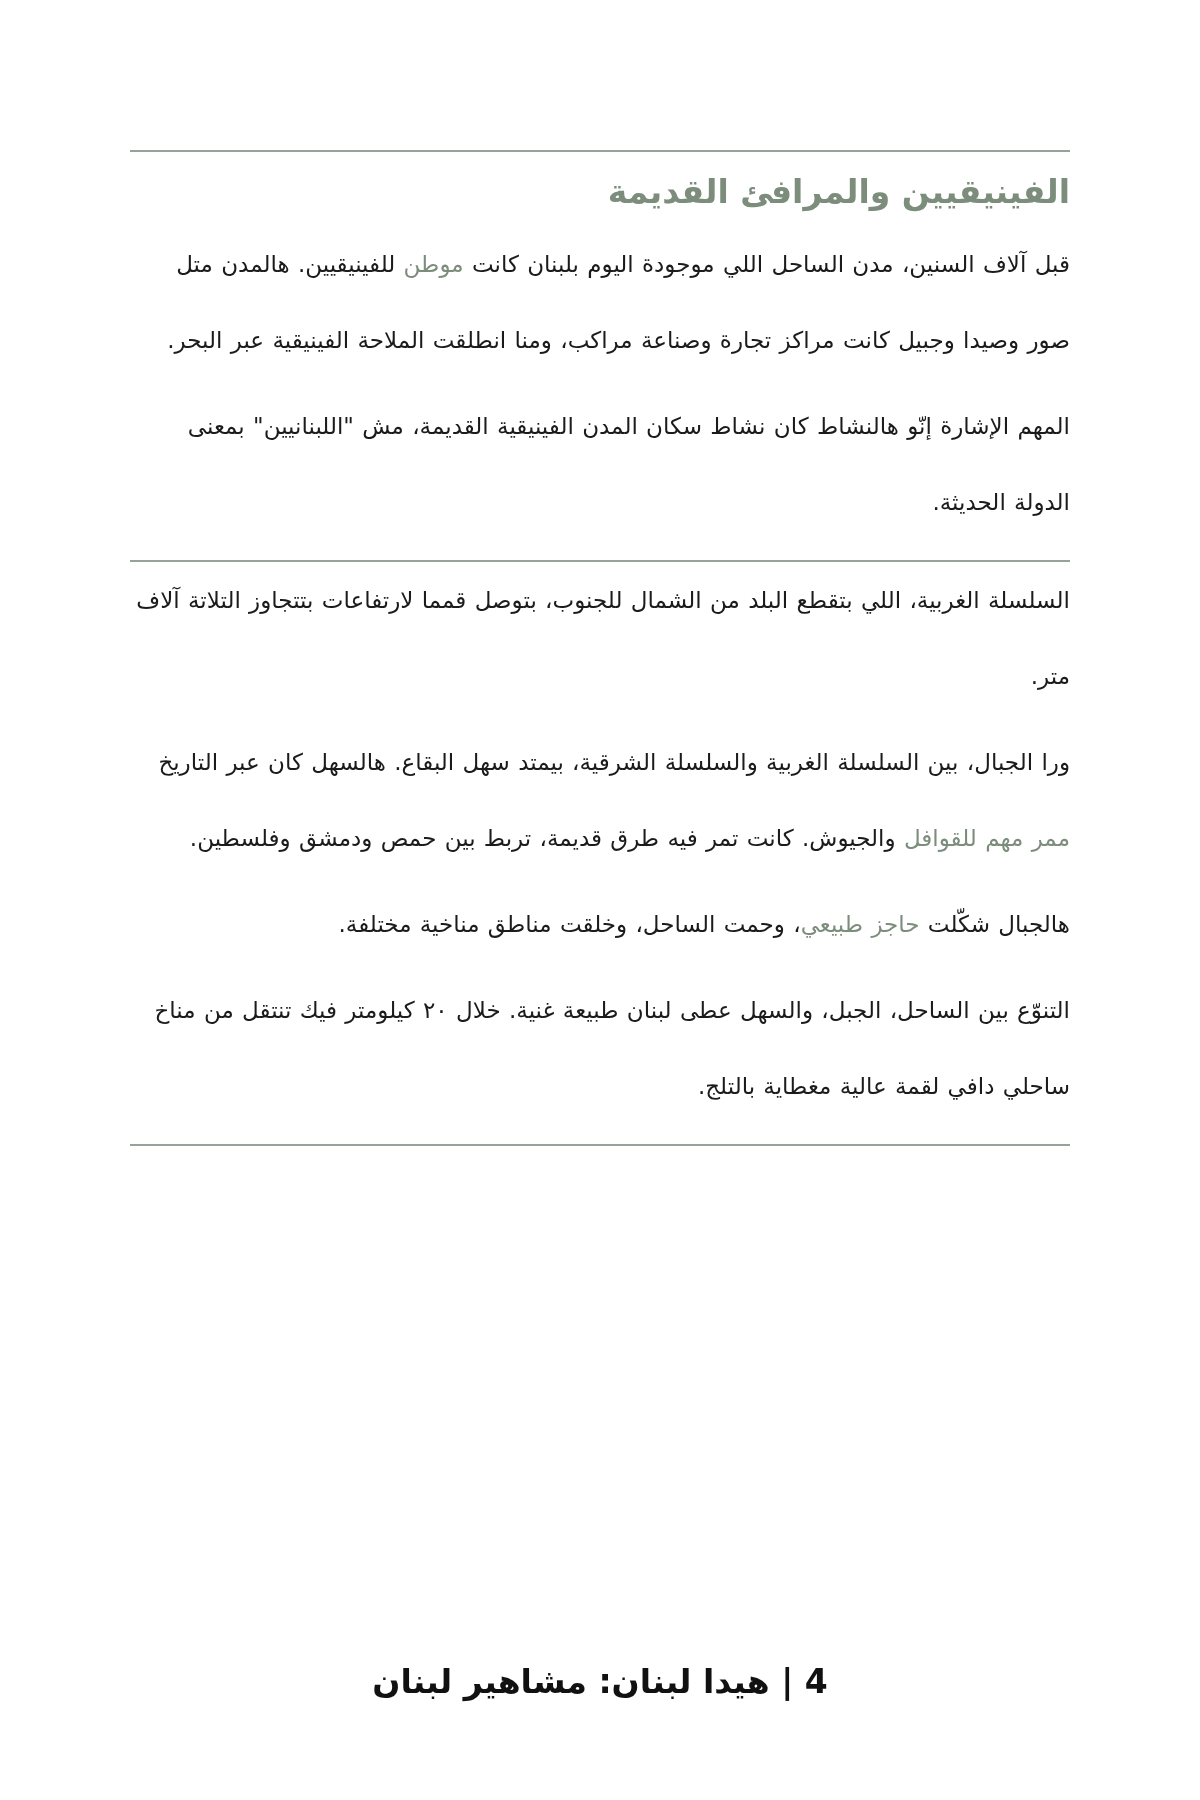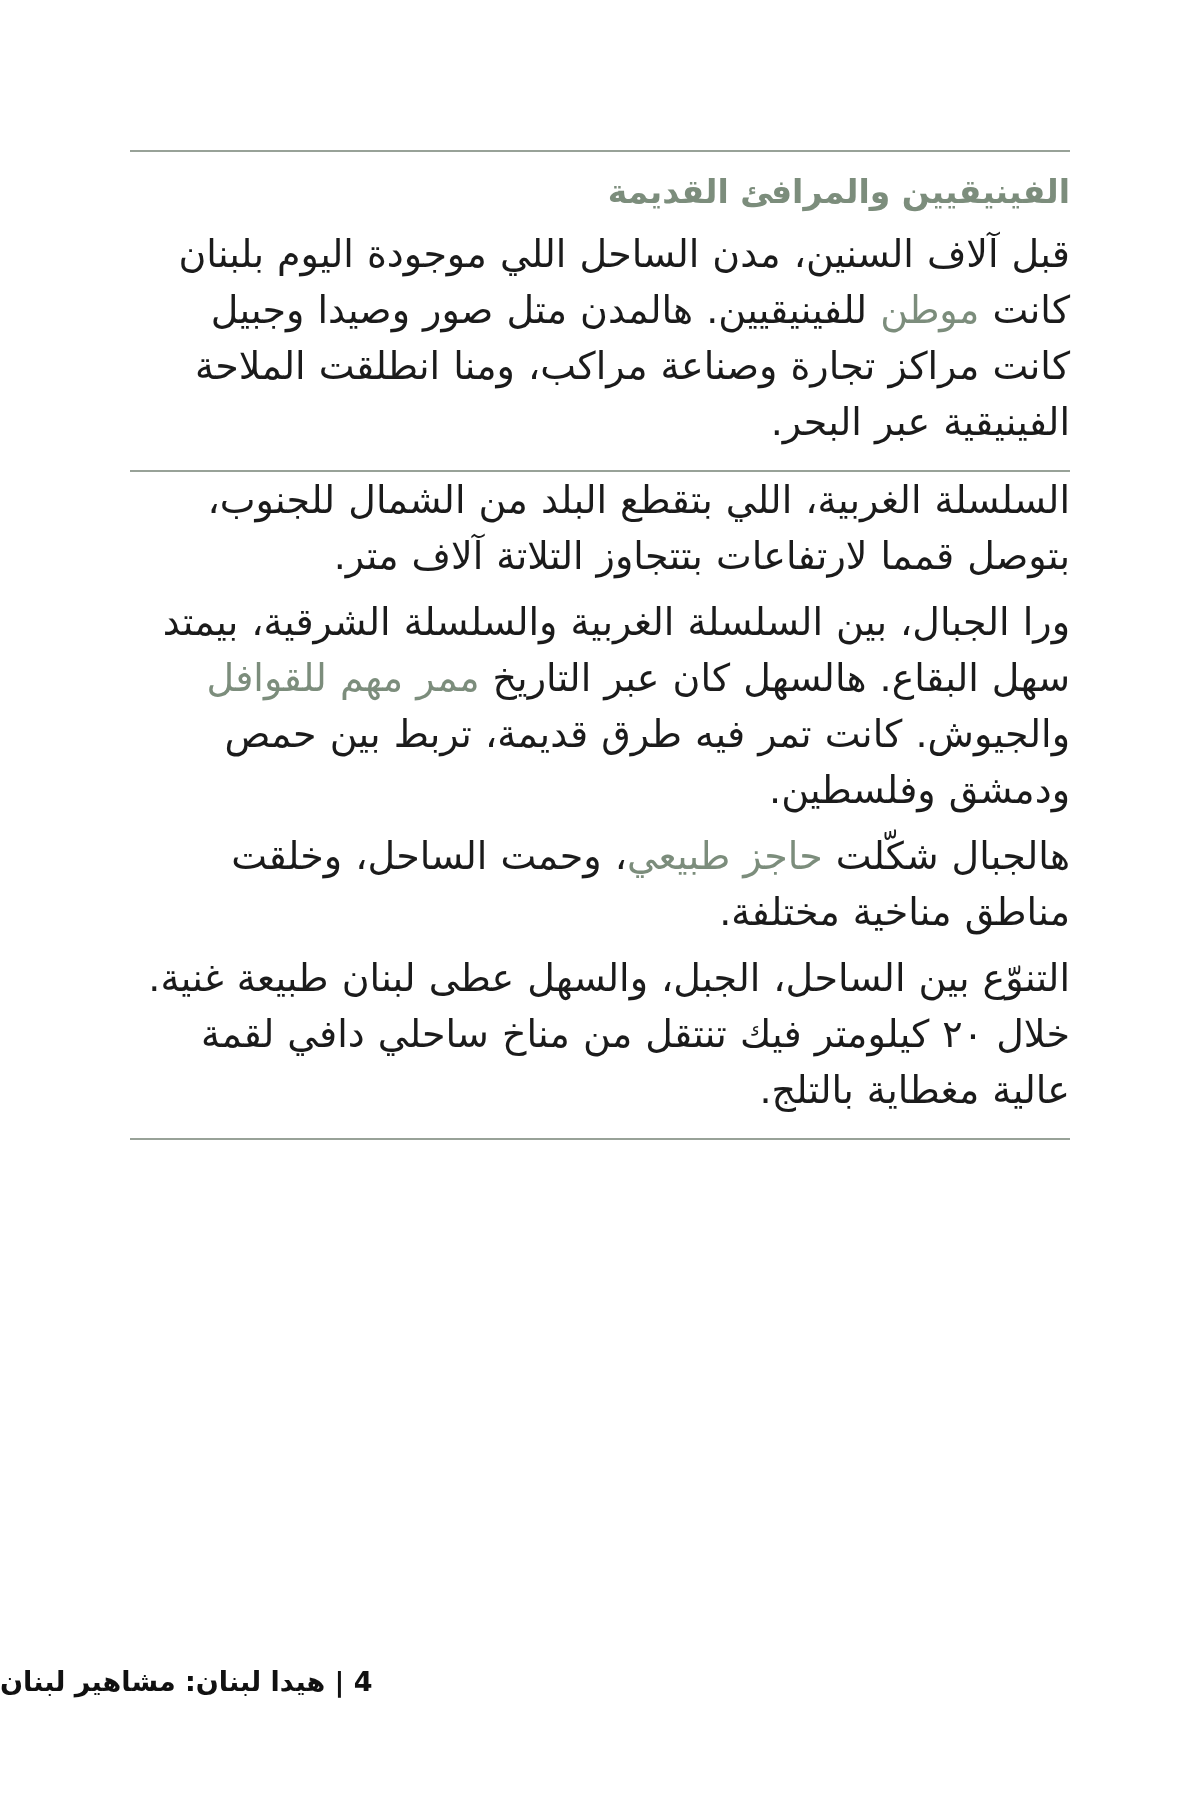--- a/index.html
+++ b/index.html
@@ -31,48 +31,49 @@
   .divider:first-child{margin-top:0;}
   .section-heading{
     color:var(--heading,#7c8d7c);
     font-size:33px;
     font-weight:700;
     line-height:48px;
     margin:16px 0 10px 0;
   }
   .paragraph{
     color:var(--body,#1b1b1b);
-    font-size:38px;
-    line-height:56px;
+    font-size:23px;
+    line-height:76px;
     margin:0 0 10px 0;
     word-spacing:1px;
   }
   .accent{
     color:var(--accent,#7c8d7c);
   }
   .footer{
     position:absolute;
     top:1662px;
     left:0;right:0;
-    text-align:left;
+    text-align:center;
     direction:rtl;
     color:#111111;
-    font-size:27px;
+    font-size:33px;
     font-weight:700;
     line-height:40px;
   }
 </style>
 </head>
 <body>
 
 <div class="page">
   <main class="content">
       <div class="divider"></div>
       <h2 class="section-heading">الفينيقيين والمرافئ القديمة</h2>
       <p class="paragraph"><span>قبل آلاف السنين، مدن الساحل اللي موجودة اليوم بلبنان كانت </span><span class="accent">موطن</span><span> للفينيقيين. هالمدن متل صور وصيدا وجبيل كانت مراكز تجارة وصناعة مراكب، ومنا انطلقت الملاحة الفينيقية عبر البحر.</span></p>
+      <p class="paragraph"><span>المهم الإشارة إنّو هالنشاط كان نشاط سكان المدن الفينيقية القديمة، مش "اللبنانيين" بمعنى الدولة الحديثة.</span></p>
       <div class="divider"></div>
       <p class="paragraph"><span>السلسلة الغربية، اللي بتقطع البلد من الشمال للجنوب، بتوصل قمما لارتفاعات بتتجاوز التلاتة آلاف متر.</span></p>
       <p class="paragraph"><span>ورا الجبال، بين السلسلة الغربية والسلسلة الشرقية، بيمتد سهل البقاع. هالسهل كان عبر التاريخ </span><span class="accent">ممر مهم للقوافل</span><span> والجيوش. كانت تمر فيه طرق قديمة، تربط بين حمص ودمشق وفلسطين.</span></p>
       <p class="paragraph"><span>هالجبال شكّلت </span><span class="accent">حاجز طبيعي</span><span>، وحمت الساحل، وخلقت مناطق مناخية مختلفة.</span></p>
       <p class="paragraph"><span>التنوّع بين الساحل، الجبل، والسهل عطى لبنان طبيعة غنية. خلال ٢٠ كيلومتر فيك تنتقل من مناخ ساحلي دافي لقمة عالية مغطاية بالتلج.</span></p>
       <div class="divider"></div>
     </main>
   <div class="footer">4 | هيدا لبنان: مشاهير لبنان</div>
 </div>
 

